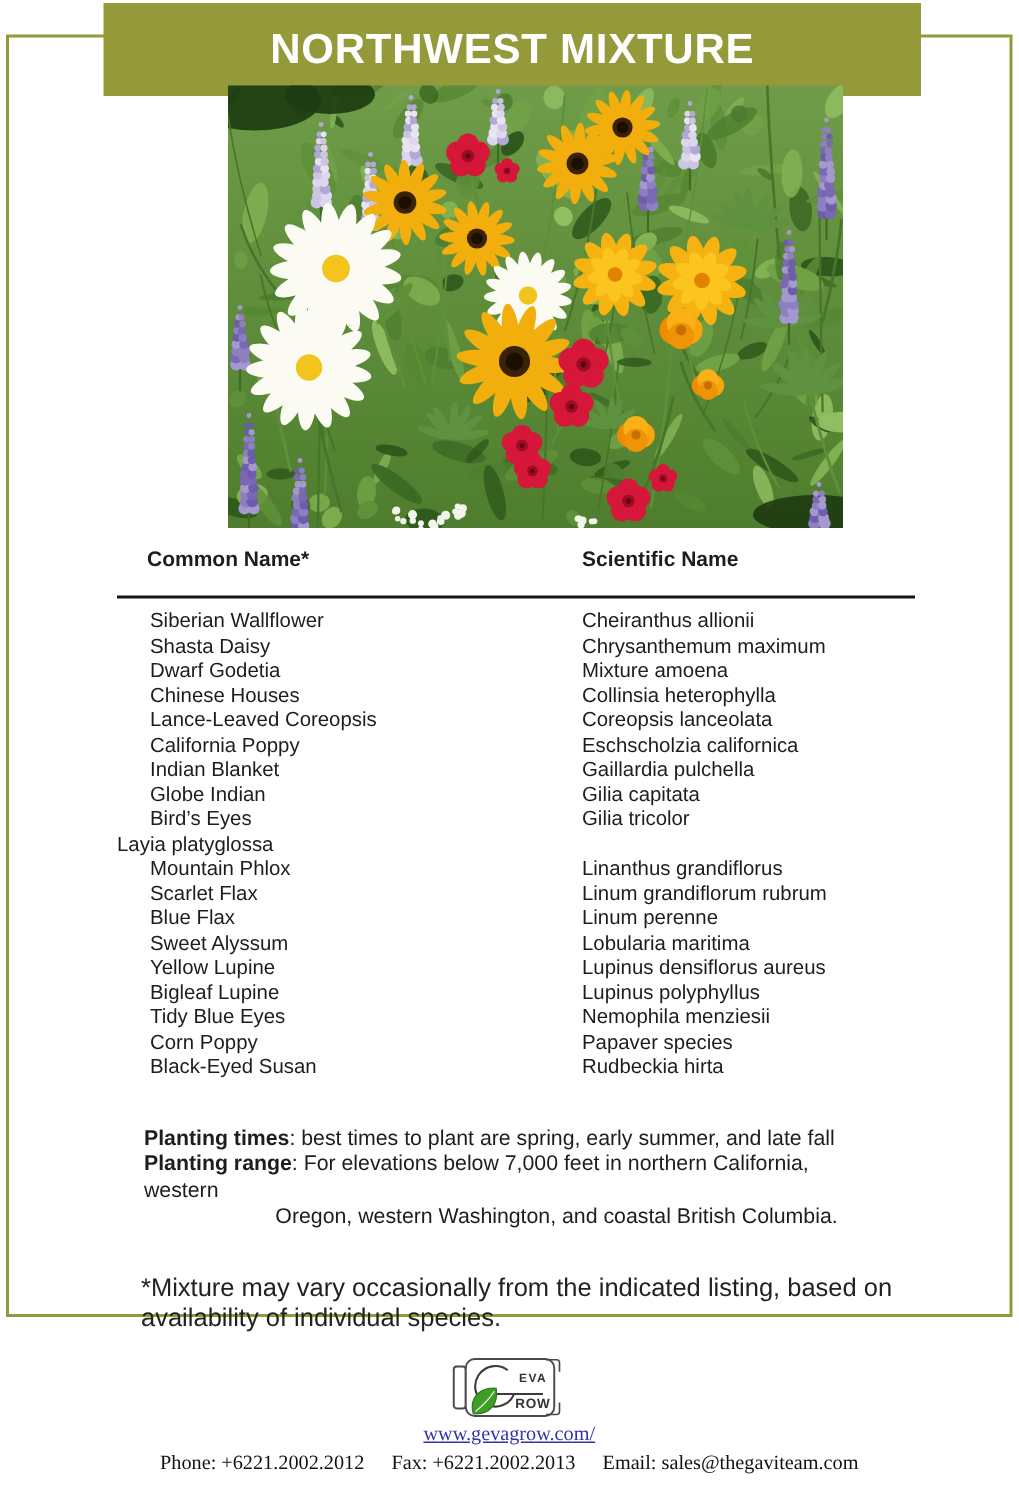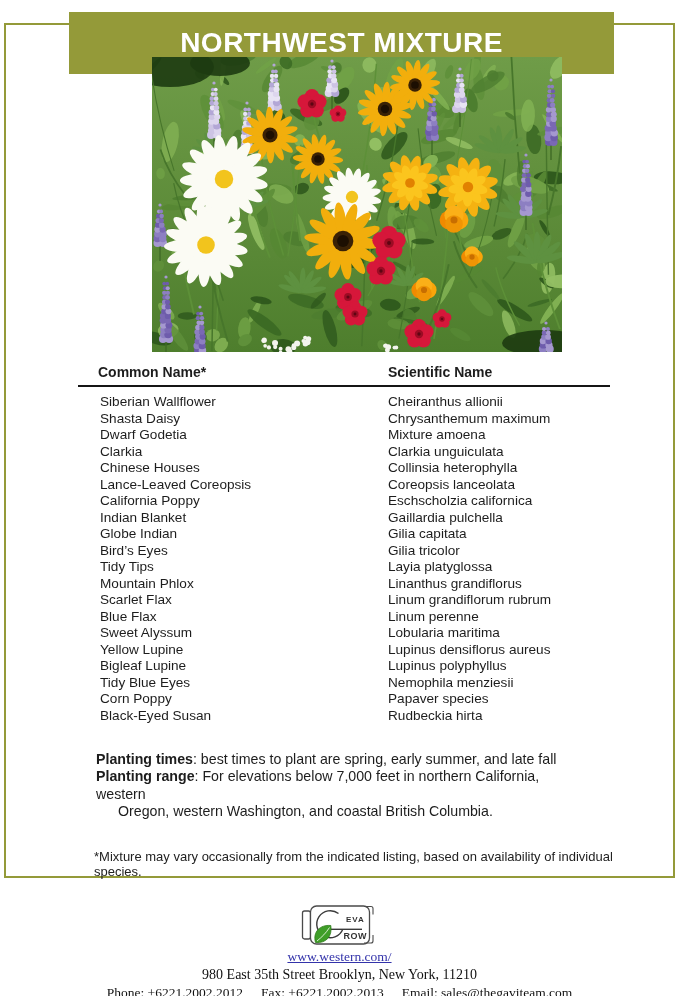--- a/index.html
+++ b/index.html
@@ -1,42 +1,42 @@
 <!DOCTYPE html>
 <html><head>
 <meta charset="utf-8">
 <style>
   html,body{margin:0;padding:0;background:#fff;}
   .page{position:relative;width:679px;height:996px;background:#fff;
         font-family:"Liberation Sans",sans-serif;color:#1d1d1d;overflow:hidden;}
 
-  .banner{position:absolute;left:69px;top:12px;width:545px;height:62px;background:#949A39;
+  .banner{position:absolute;left:69px;top:2px;width:545px;height:62px;background:#949A39;
           display:flex;align-items:center;justify-content:center;}
   .banner span{color:#fff;font-weight:bold;font-size:28px;letter-spacing:.5px;}
 
   .frame{position:absolute;left:4px;top:23px;width:671px;height:855px;
          border:2px solid #949A39;box-sizing:border-box;}
 
   .photo{position:absolute;left:152px;top:57px;width:410px;height:295px;}
   .photo svg{display:block;}
 
   .table{position:absolute;left:78px;top:364px;width:532px;}
-  .thead{display:flex;font-weight:bold;font-size:14px;padding-bottom:5px;
+  .thead{display:flex;font-weight:bold;font-size:14px;padding-bottom:17px;
          border-bottom:2px solid #151515;}
   .thead .c1{width:310px;padding-left:20px;box-sizing:border-box;}
   .tbody{margin-top:7px;}
   .trow{display:flex;font-size:13.6px;line-height:16.5px;}
   .trow .c1{width:310px;padding-left:22px;box-sizing:border-box;}
 
   .planting{position:absolute;left:96px;top:751px;width:528px;
             font-size:14.2px;line-height:17.4px;}
   .planting b{font-weight:bold;}
-  .planting .indent{padding-left:22px;}
-
-  .footnote{position:absolute;left:94px;top:849px;width:530px;font-size:13px;color:#222;}
+  .planting .indent{padding-left:22px;text-align:center;}
+
+  .footnote{position:absolute;left:94px;top:849px;width:530px;font-size:17px;color:#222;}
 
   .footer{position:absolute;left:0;top:903px;width:679px;text-align:center;
           font-family:"Liberation Serif",serif;color:#111;}
   .logo{display:block;margin:0 auto;font-family:"Liberation Sans",sans-serif;}
   .weblink{color:#3333AA;text-decoration:underline;font-size:13.5px;cursor:pointer;}
   .address{font-size:14px;margin-top:2px;}
   .phoneline{font-size:13.5px;margin-top:2px;}
   .phoneline span{margin:0 9px;}
 </style>
 </head>
@@ -878,24 +878,20 @@
         </div>
         <div class="trow">
           <span class="c1">Shasta Daisy</span>
           <span class="c2">Chrysanthemum maximum</span>
         </div>
         <div class="trow">
           <span class="c1">Dwarf Godetia</span>
           <span class="c2">Mixture amoena</span>
         </div>
         <div class="trow">
-          <span class="c1">Clarkia</span>
-          <span class="c2">Clarkia unguiculata</span>
-        </div>
-        <div class="trow">
           <span class="c1">Chinese Houses</span>
           <span class="c2">Collinsia heterophylla</span>
         </div>
         <div class="trow">
           <span class="c1">Lance-Leaved Coreopsis</span>
           <span class="c2">Coreopsis lanceolata</span>
         </div>
         <div class="trow">
           <span class="c1">California Poppy</span>
           <span class="c2">Eschscholzia californica</span>
@@ -906,21 +902,20 @@
         </div>
         <div class="trow">
           <span class="c1">Globe Indian</span>
           <span class="c2">Gilia capitata</span>
         </div>
         <div class="trow">
           <span class="c1">Bird’s Eyes</span>
           <span class="c2">Gilia tricolor</span>
         </div>
         <div class="trow">
-          <span class="c1">Tidy Tips</span>
           <span class="c2">Layia platyglossa</span>
         </div>
         <div class="trow">
           <span class="c1">Mountain Phlox</span>
           <span class="c2">Linanthus grandiflorus</span>
         </div>
         <div class="trow">
           <span class="c1">Scarlet Flax</span>
           <span class="c2">Linum grandiflorum rubrum</span>
         </div>
@@ -981,21 +976,20 @@
       <g fill="none" stroke="#3a3a3a" stroke-width="1.4">
         <path d="M 38.5 10.5 A 13.5 13.5 0 1 0 42.8 26.3"></path>
         <path d="M 31 26.3 H 62"></path>
       </g>
       <path d="M 15.5 39.5 C 12.5 29 20 21.5 30.8 22.5 C 32.5 33 26.5 40.5 15.5 39.5 Z" fill="#3f9e28" stroke="#2d7a1a" stroke-width="0.8"></path>
       <path d="M 17 38 C 22 34 26 30 29.5 24.5" stroke="#e8f5e2" stroke-width="0.9" fill="none"></path>
       <text x="46" y="18.5" font-size="8" font-weight="bold" fill="#333" letter-spacing="1">EVA</text>
       <text x="43.5" y="35.5" font-size="9" font-weight="bold" fill="#333" letter-spacing="0.5">ROW</text>
     </svg>
     <div>
-      <a class="weblink" href="#">www.western.com/</a>
+      <a class="weblink" href="#">www.gevagrow.com/</a>
     </div>
-    <div class="address">980 East 35th Street Brooklyn, New York, 11210</div>
     <div class="phoneline">
       <span>Phone: +6221.2002.2012</span><span>Fax: +6221.2002.2013</span><span>Email: sales@thegaviteam.com</span>
     </div>
   </div>
 
 </div>
 
 </body></html>

